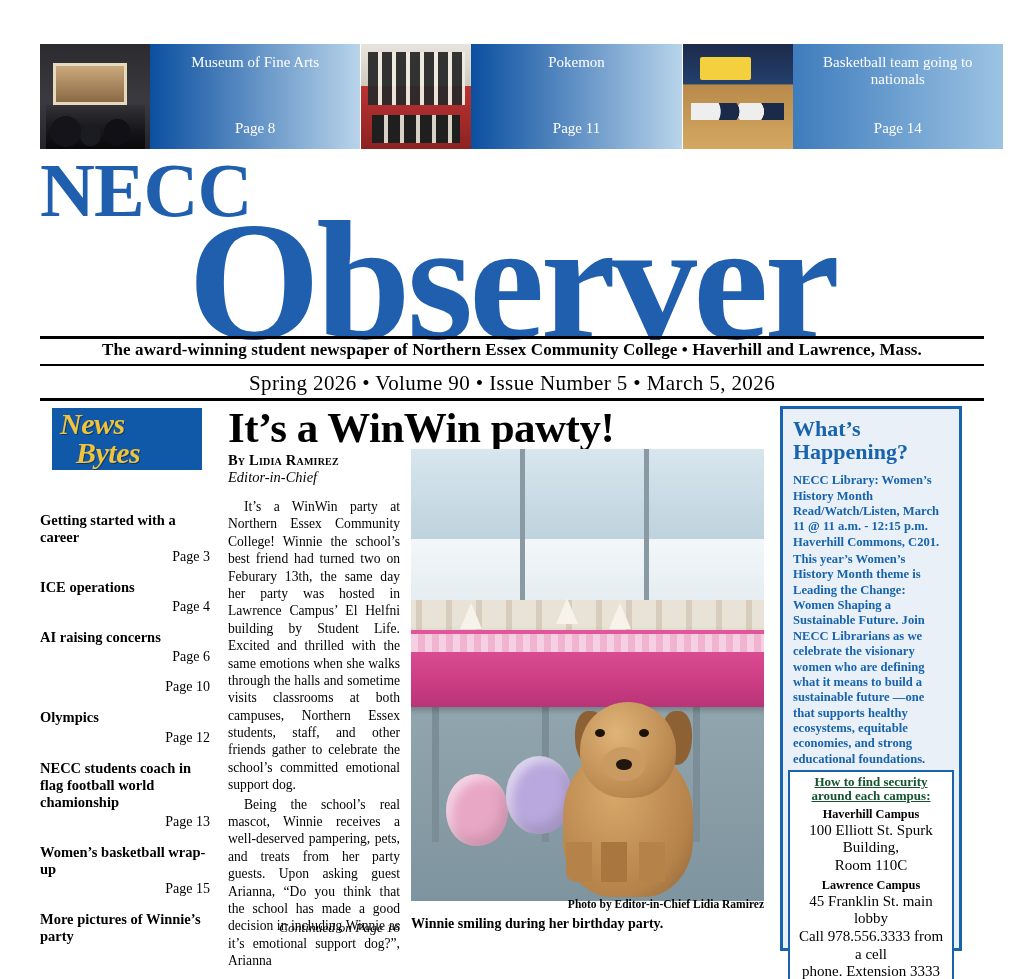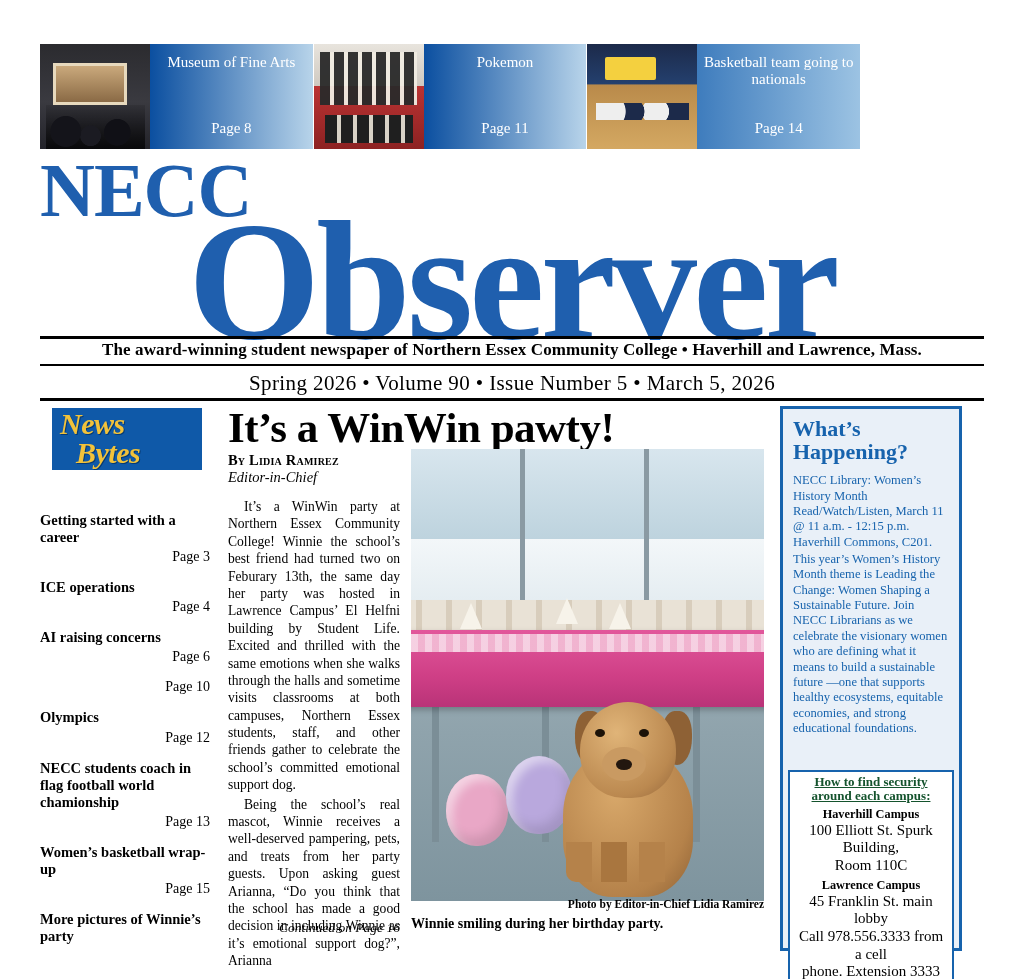--- a/index.html
+++ b/index.html
@@ -19,21 +19,21 @@
     width: 1024px;
     height: 979px;
     background: #fff;
   }
 
   
   .teasers {
     position: absolute;
     left: 40px;
     top: 44px;
-    width: 820px;
+    width: 963px;
     height: 105px;
     display: flex;
     gap: 1px;
   }
   .teaser {
     position: relative;
     flex: 1 1 0;
     height: 105px;
     overflow: hidden;
     display: flex;
@@ -471,21 +471,21 @@
     padding: 8px 10px 0 10px;
     color: #1763ad;
     font-family: "Liberation Serif", serif;
     font-weight: bold;
     font-size: 22px;
     line-height: 1.05;
   }
   .rail-body {
     padding: 10px 10px 0 10px;
     color: #1763ad;
-    font-weight: normal;
+    font-weight: bold;
     font-size: 12.6px;
     line-height: 1.22;
   }
   .rail-body p { margin: 0; }
   .rail-body p + p { margin-top: 2px; }
 
   .security-box {
     position: absolute;
     left: 788px;
     top: 770px;

